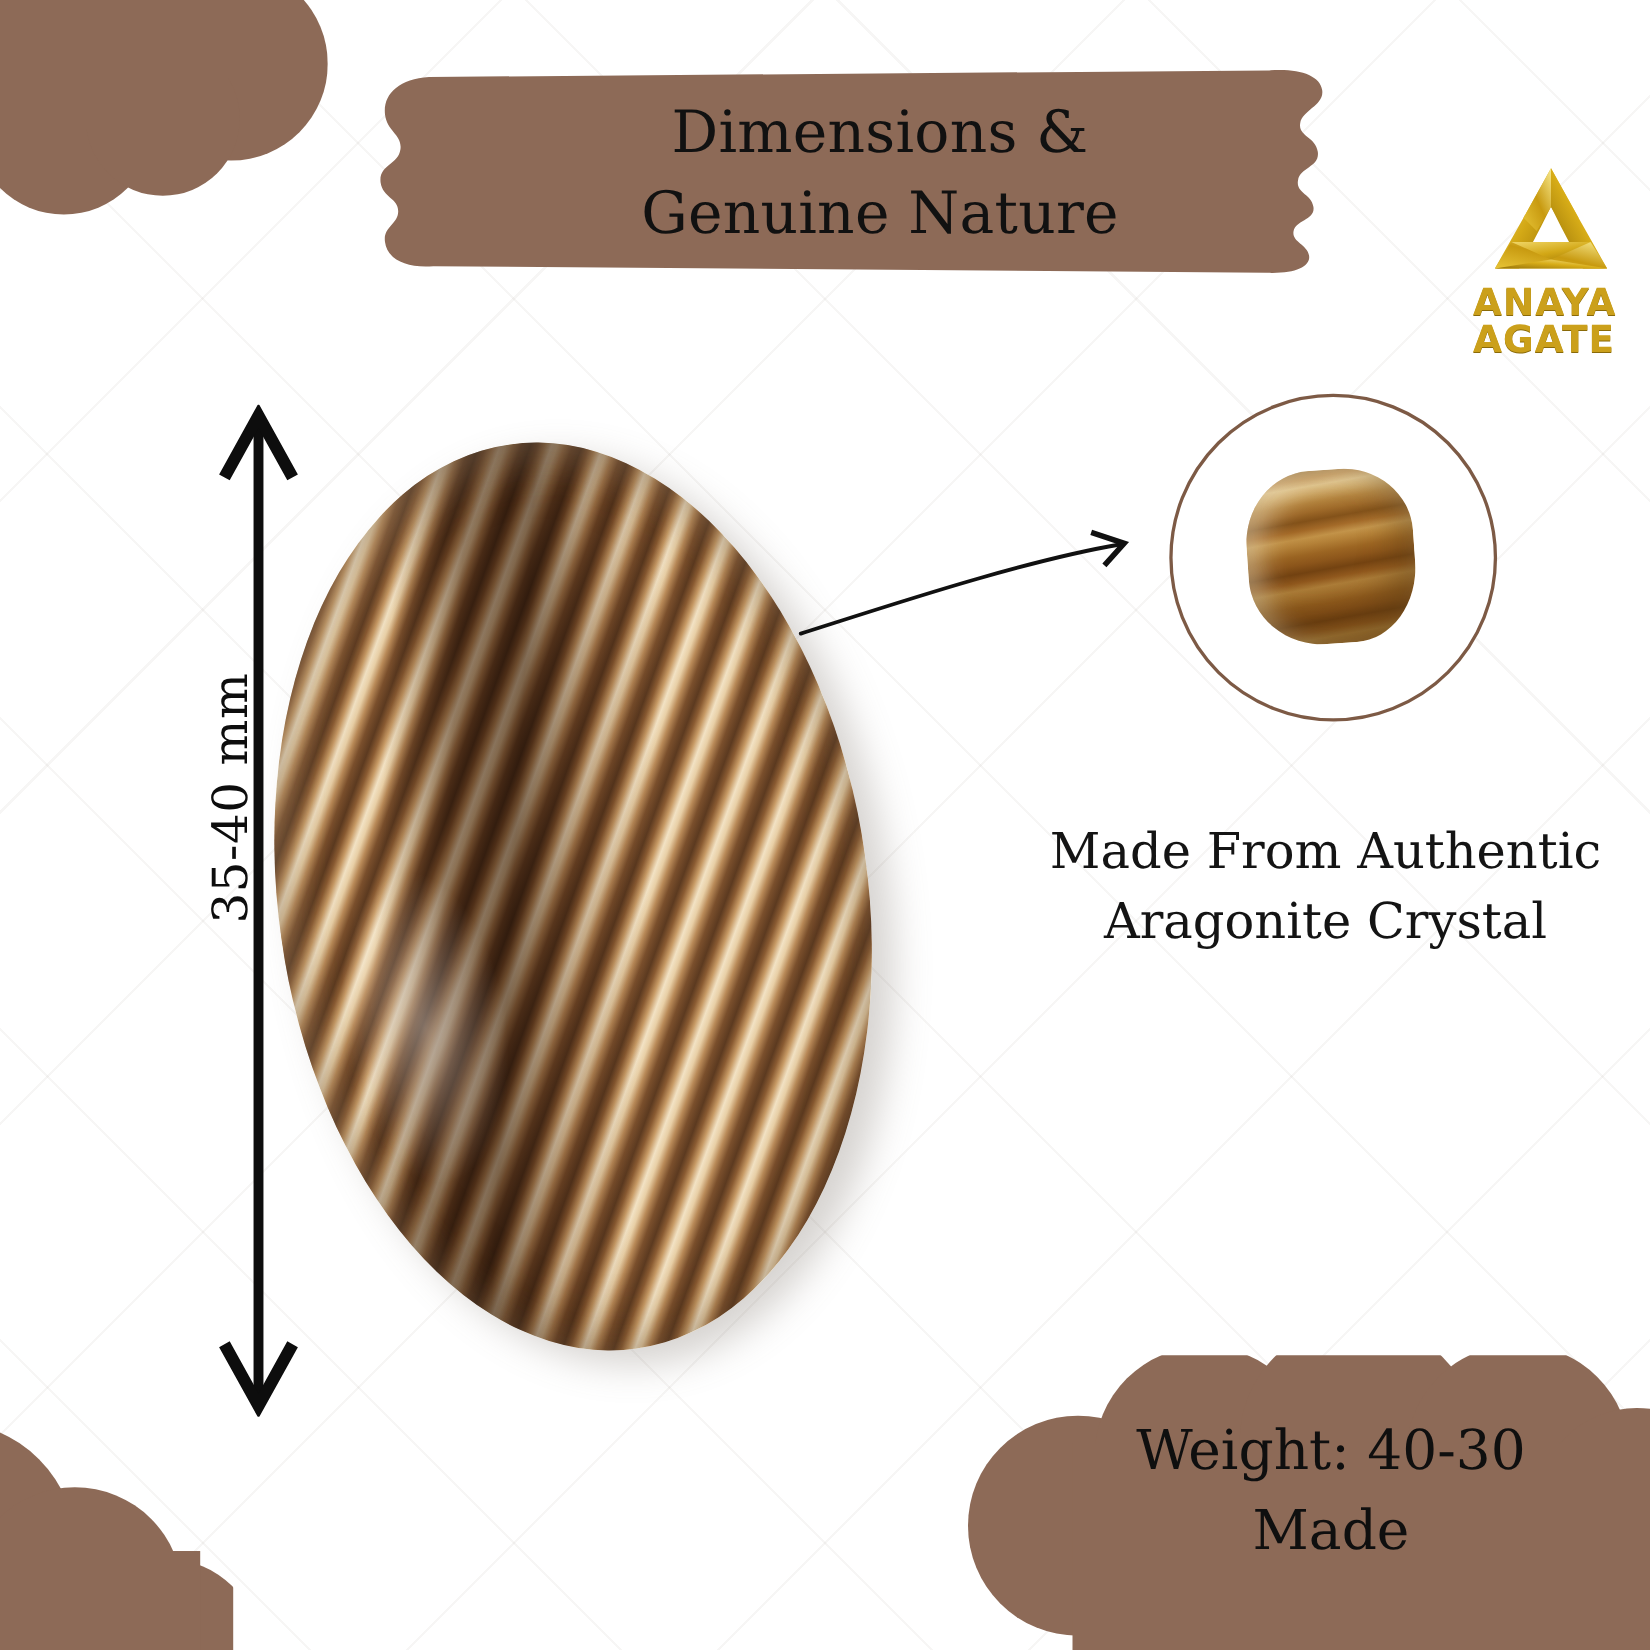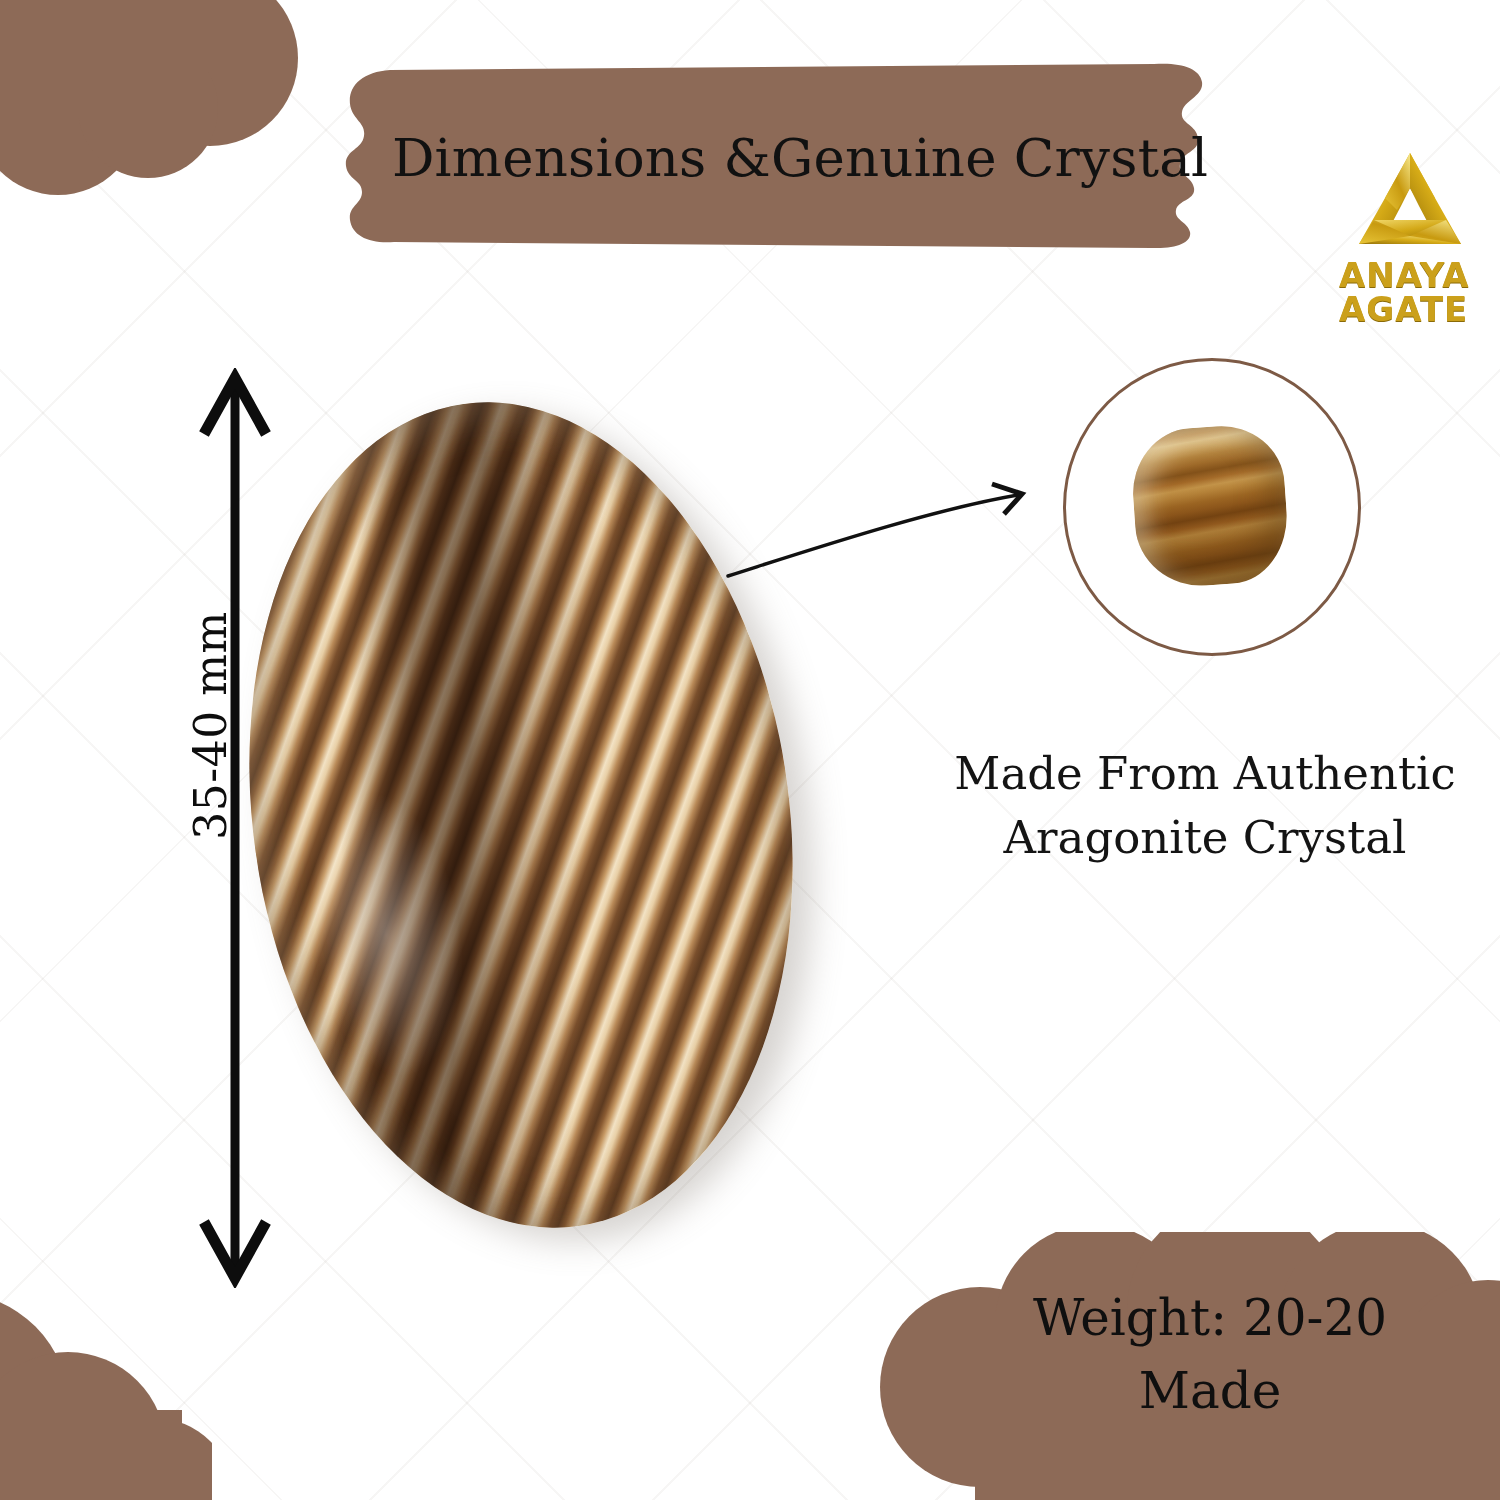--- a/index.html
+++ b/index.html
@@ -45,21 +45,21 @@
     left: 332px; top: 52px;
     width: 930px; height: 206px;
     z-index: 2;
   }
   #title-banner svg { display: block; width: 100%; height: 100%; }
   #title-text {
     position: absolute;
     left: 360px; top: 70px;
     width: 880px; height: 175px;
     display: flex;
-    flex-direction: row;
+    flex-direction: column;
     align-items: center;
     justify-content: center;
     z-index: 3;
     color: #111111;
     font-size: 53px;
     line-height: 1.38;
     text-align: right;
     letter-spacing: 0.2px;
   }
   #title-text .tline { display: block; white-space: nowrap; }
@@ -265,21 +265,21 @@
         C 850,100 868,100 866,86
         C 864,72 848,72 850,60
         C 852,48 872,44 870,30
         C 868,16 848,10 822,12
         Z"></path>
     </svg>
   </div>
 
   <div id="title-text">
     <span class="tline">Dimensions &amp;</span>
-    <span class="tline">Genuine Crystal</span>
+    <span class="tline">Genuine Nature</span>
   </div>
 
   <div id="logo">
     <div id="logo-mark">
       <svg viewBox="0 0 118 105" xmlns="http://www.w3.org/2000/svg">
         <defs>
           <linearGradient id="g1" x1="0" y1="0" x2="1" y2="1">
             <stop offset="0%" stop-color="#F5DE72"></stop>
               <stop offset="55%" stop-color="#D4A916"></stop>
               <stop offset="100%" stop-color="#9C7606"></stop>
@@ -339,17 +339,17 @@
   <div id="inset-circle">
     <div id="inset-stone"></div>
   </div>
 
   <div id="inset-caption">
     <span class="cline">Made From Authentic</span>
     <span class="cline">Aragonite Crystal</span>
   </div>
 
   <div id="weight-text">
-    <span class="wline">Weight: 20-20</span>
+    <span class="wline">Weight: 40-30</span>
     <span class="wline">Made</span>
   </div>
 
 </div>
 
 </body></html>

